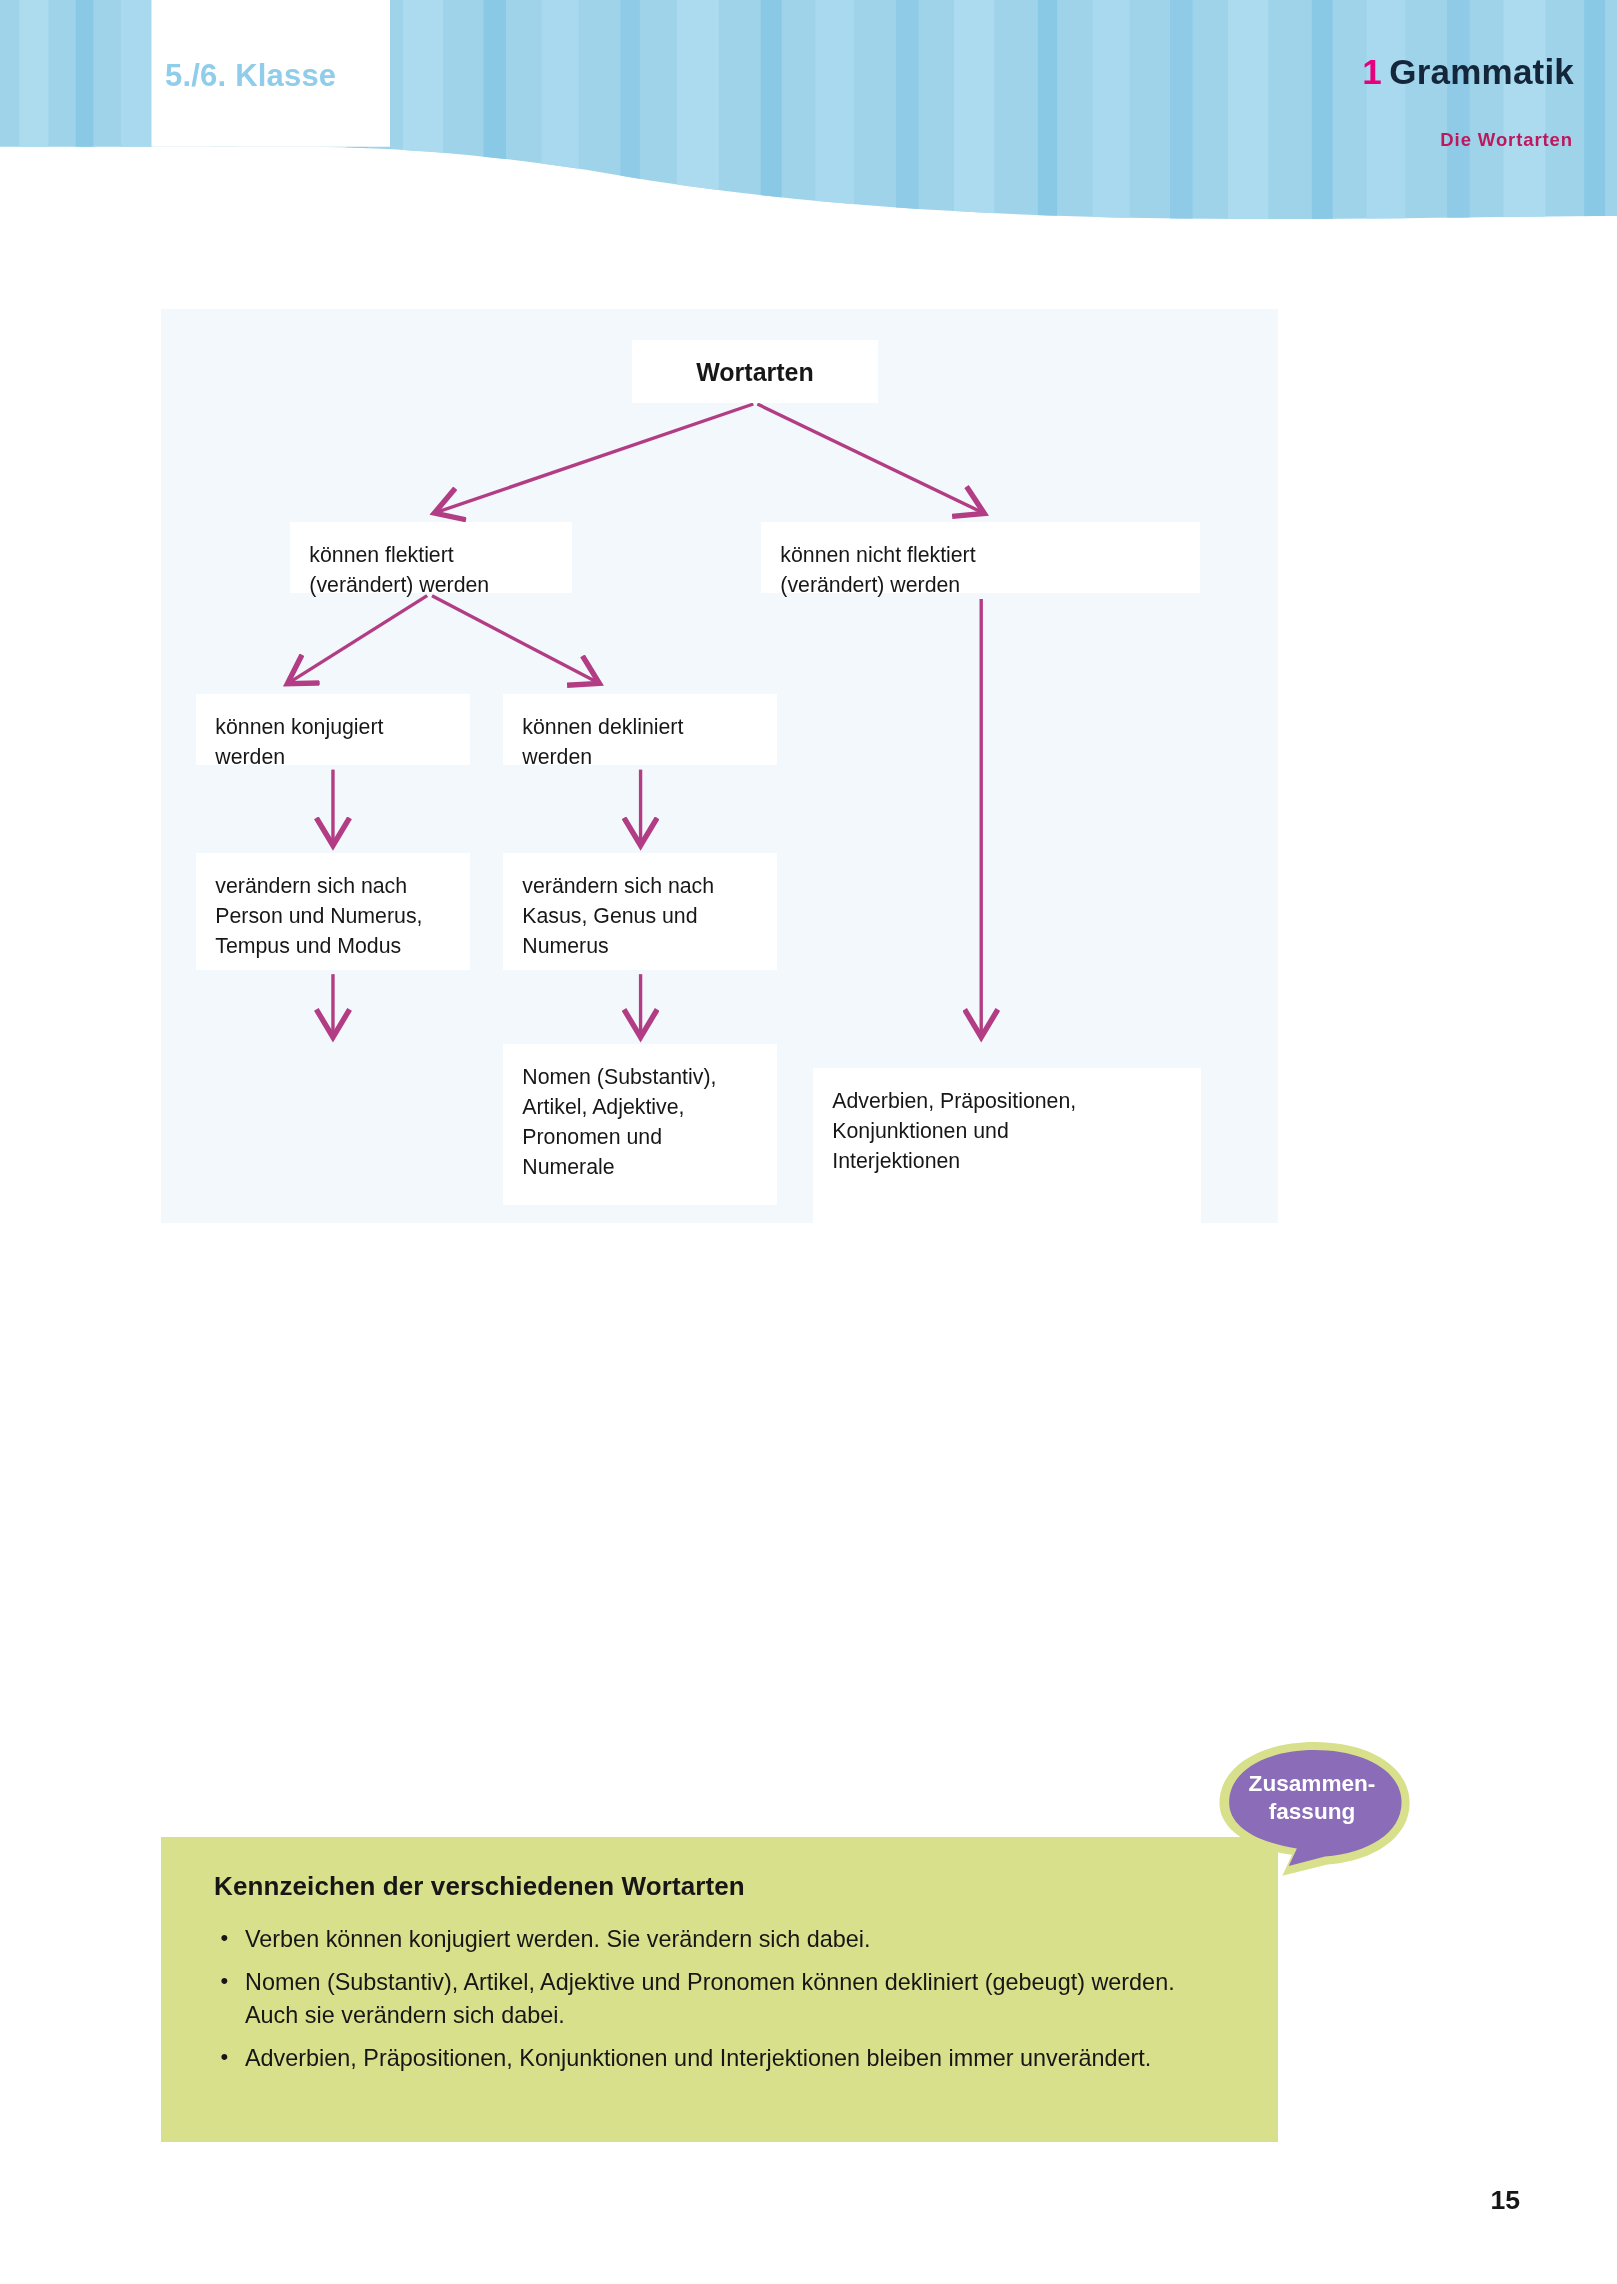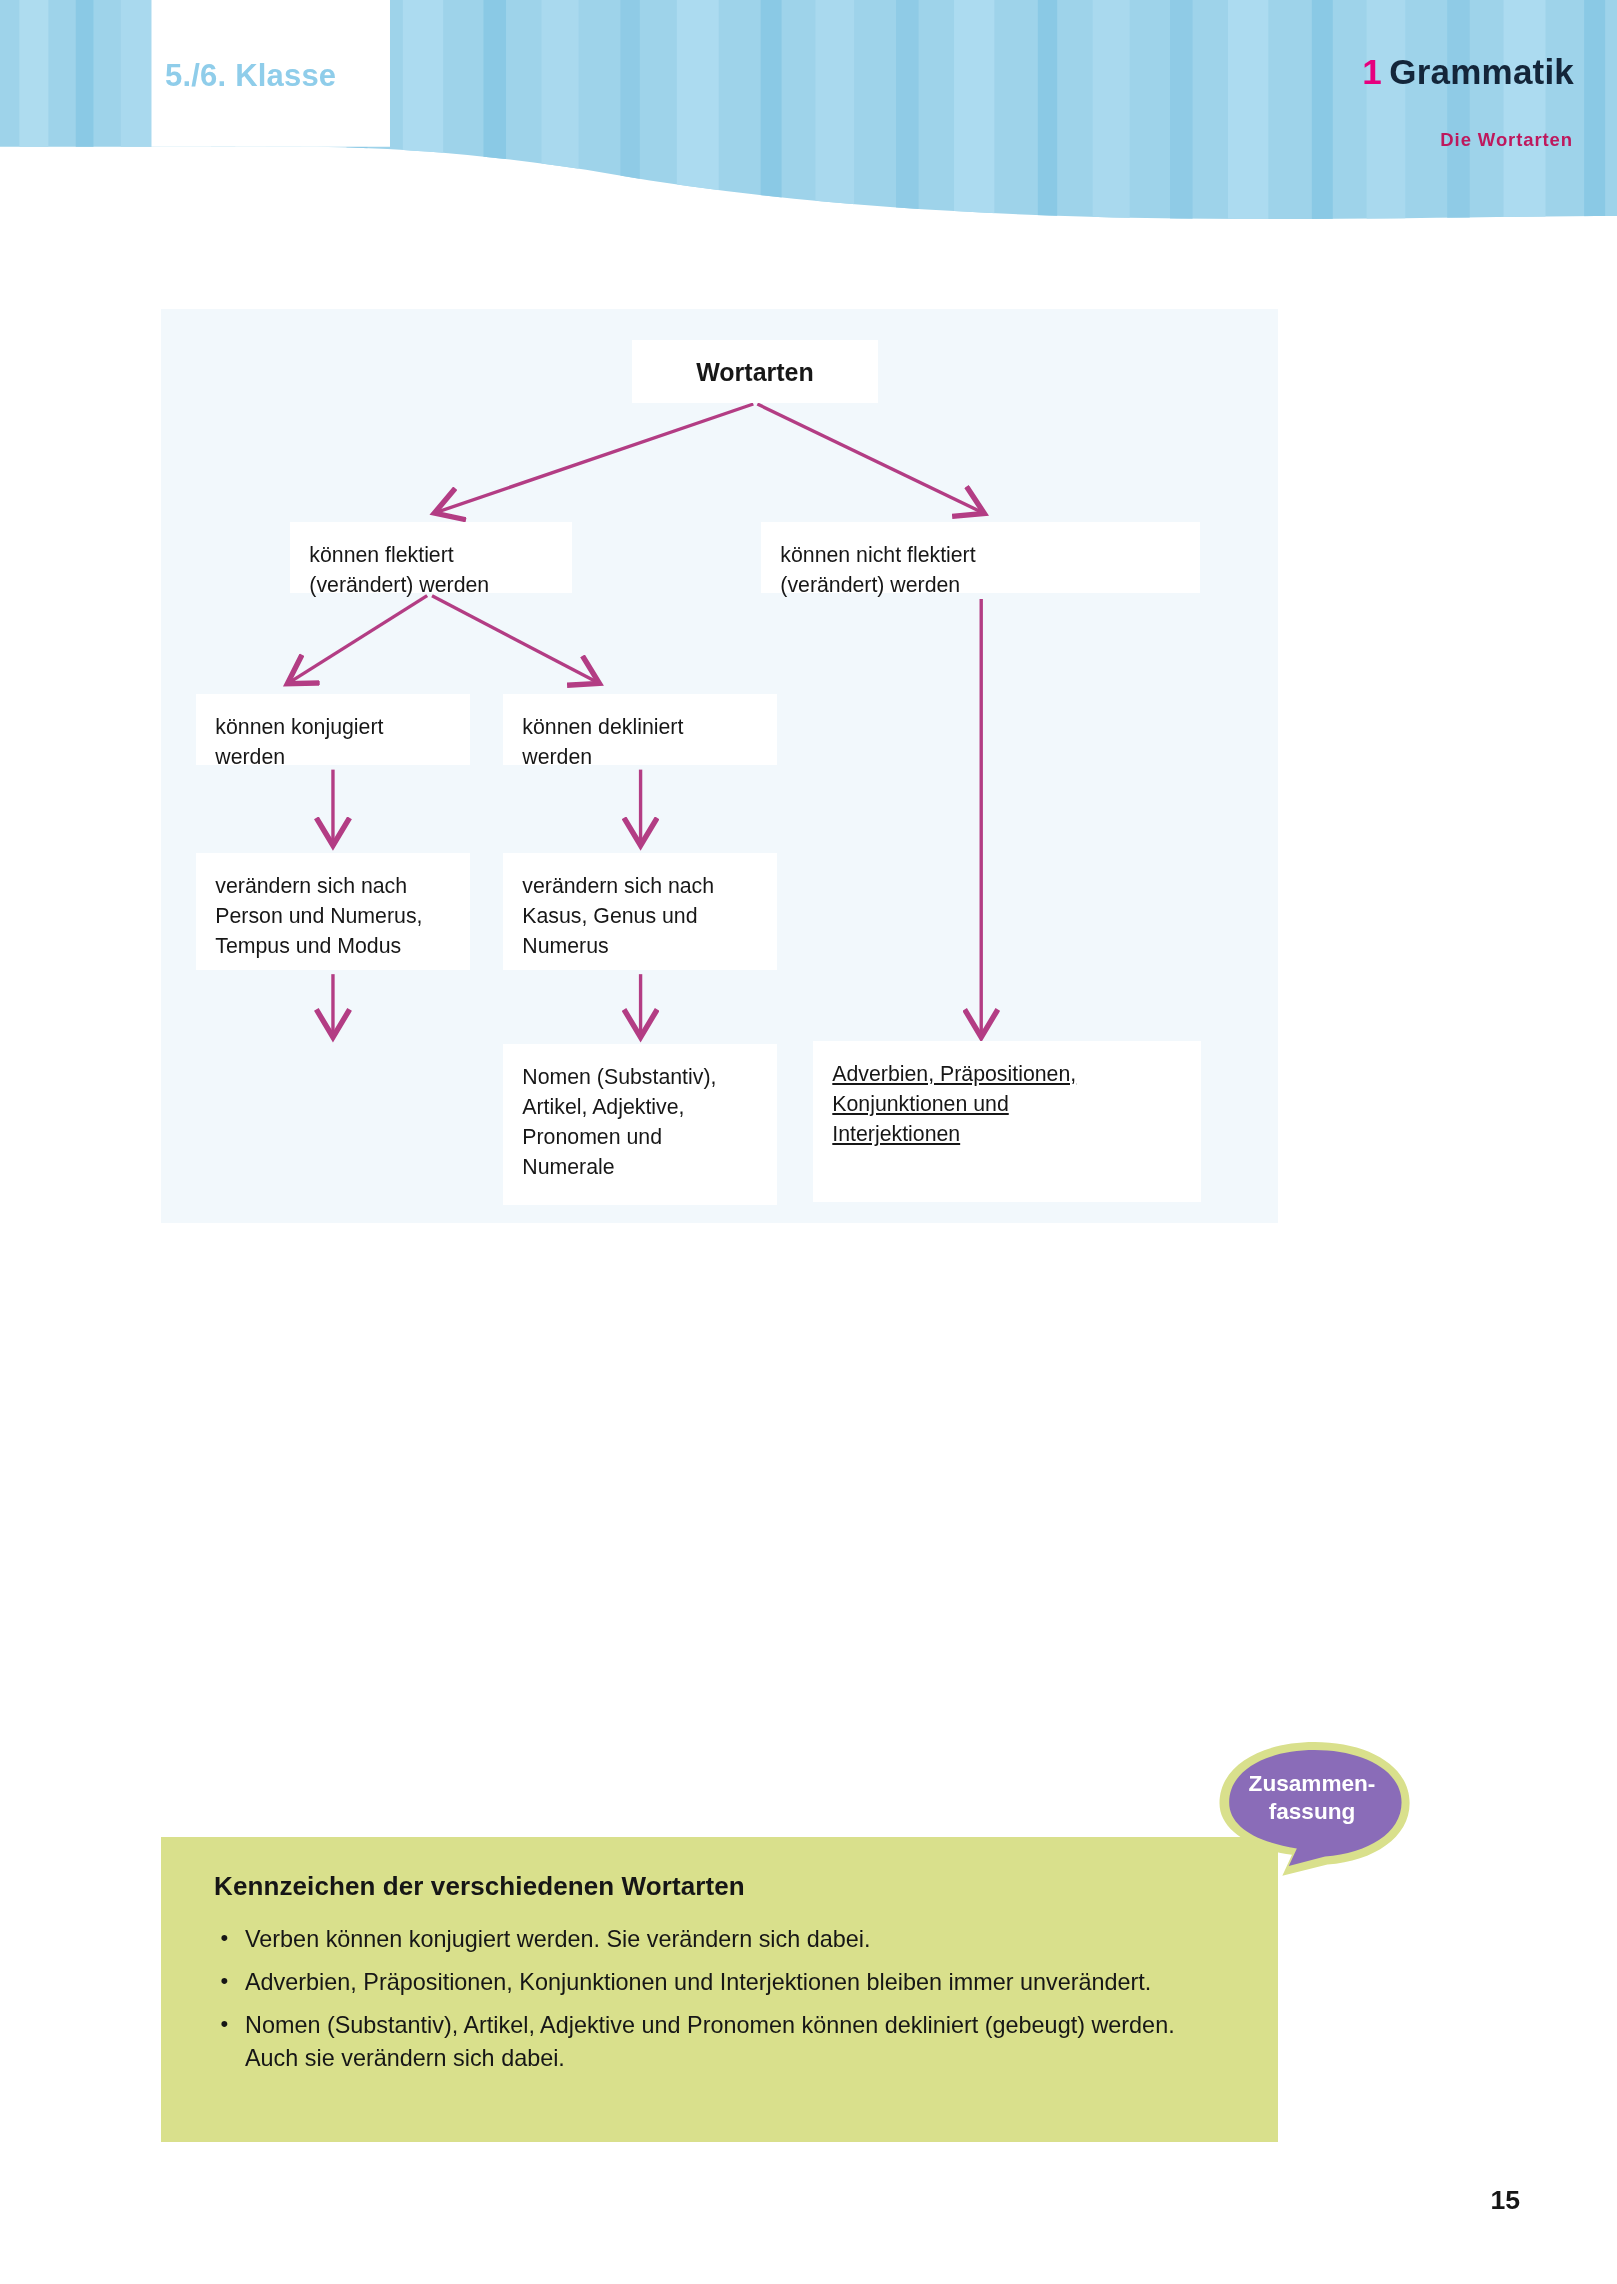--- a/index.html
+++ b/index.html
@@ -148,24 +148,23 @@
     padding-top: 17.7px;
   }
   .node-nomen {
     left: 342px;
     top: 735px;
     width: 274px;
     height: 161px;
   }
   .node-adverb {
     left: 652px;
-    top: 732px;
+    top: 759px;
     width: 388px;
     height: 161px;
-    text-decoration: underline;
   }
 
   
   .summary-badge {
     position: absolute;
     left: 1208px;
     top: 1734px;
     width: 226px;
     height: 145px;
     z-index: 12;
@@ -373,19 +372,19 @@
   <div class="badge-text">
     <div>Zusammen-</div>
     <div>fassung</div>
   </div>
 </div>
 
 <div class="summary-box">
   <div class="summary-title">Kennzeichen der verschiedenen Wortarten</div>
   <ul class="summary-list">
     <li>Verben können konjugiert werden. Sie verändern sich dabei.</li>
+    <li>Nomen (Substantiv), Artikel, Adjektive und Pronomen können dekliniert (gebeugt) werden. Auch sie verändern sich dabei.</li>
     <li>Adverbien, Präpositionen, Konjunktionen und Interjektionen bleiben immer unverändert.</li>
-    <li>Nomen (Substantiv), Artikel, Adjektive und Pronomen können dekliniert (gebeugt) werden. Auch sie verändern sich dabei.</li>
   </ul>
 </div>
 
 <div class="page-number">15</div>
 
 
 </body></html>

